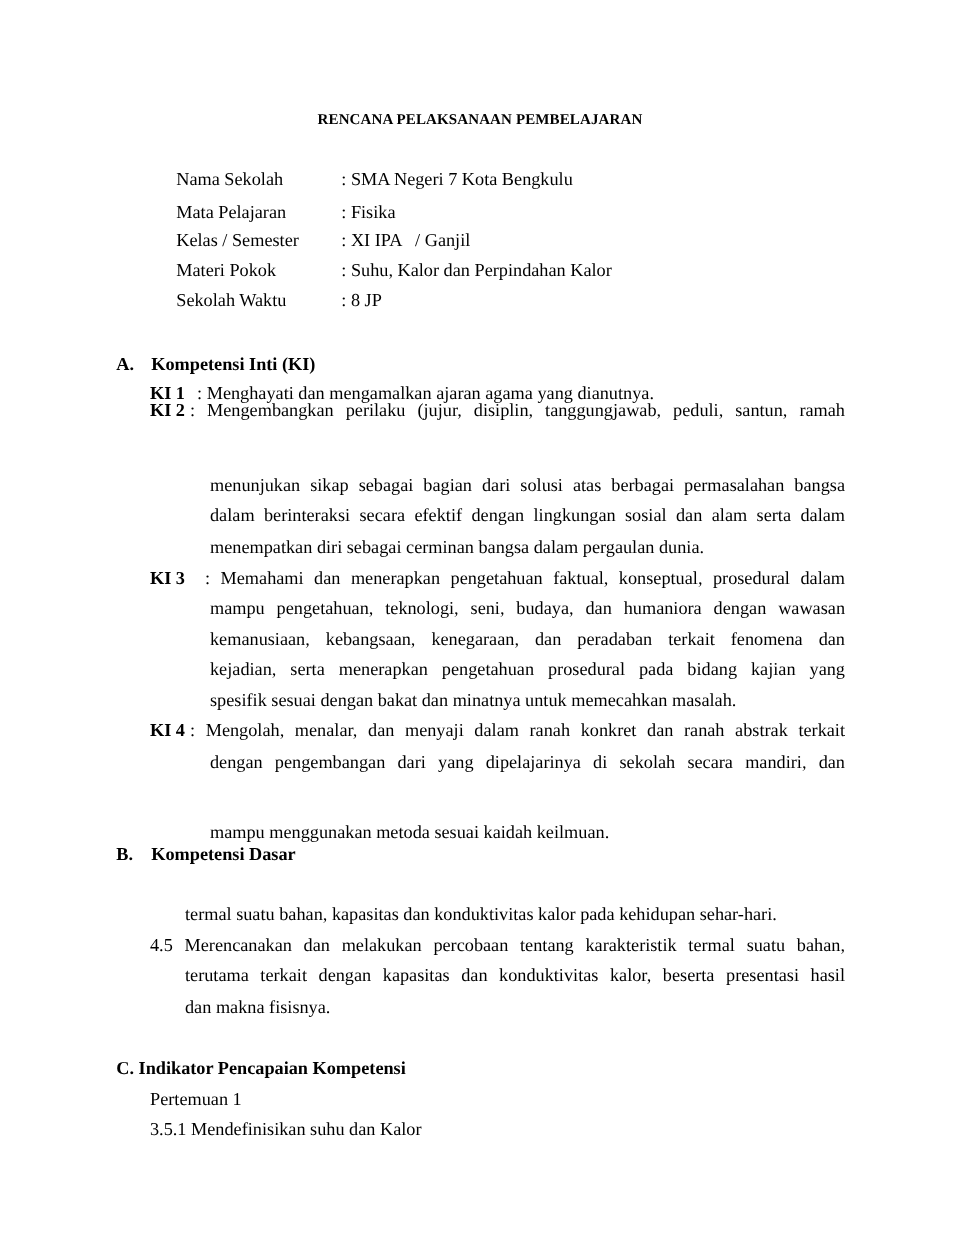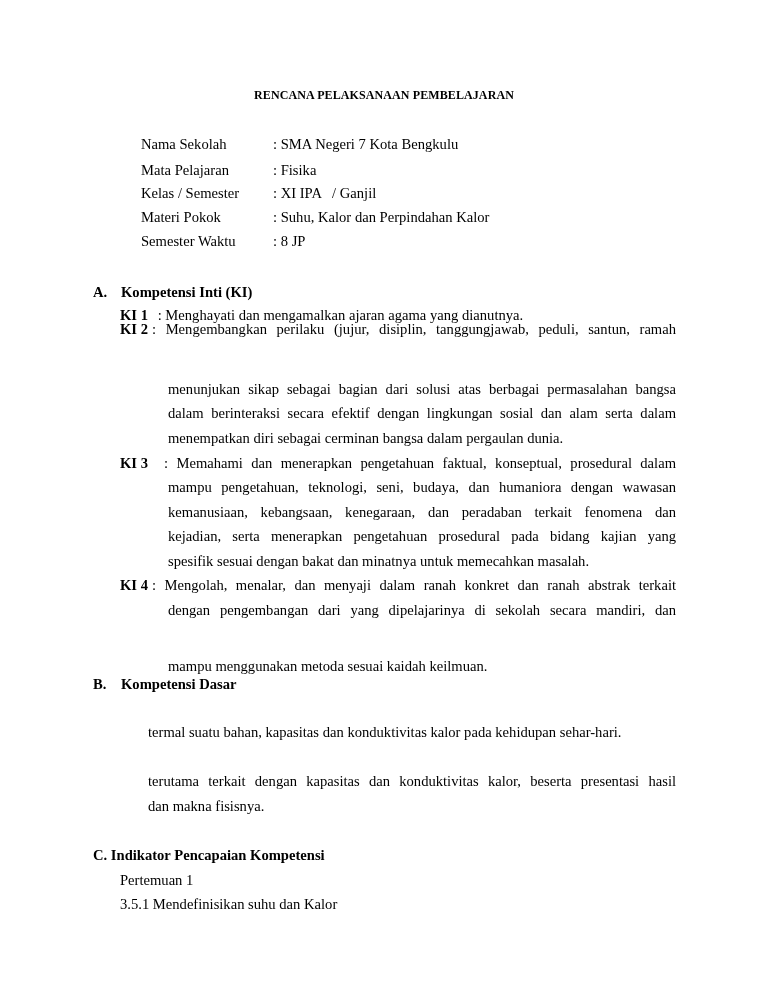--- a/index.html
+++ b/index.html
@@ -105,21 +105,21 @@
   </div>
   <div class="info-row" style="top:183px;">
     <span class="info-label">Kelas / Semester</span>
     <span class="info-value">: XI IPA   / Ganjil</span>
   </div>
   <div class="info-row" style="top:207px;">
     <span class="info-label">Materi Pokok</span>
     <span class="info-value">: Suhu, Kalor dan Perpindahan Kalor</span>
   </div>
   <div class="info-row" style="top:231px;">
-    <span class="info-label">Semester Waktu</span>
+    <span class="info-label">Sekolah Waktu</span>
     <span class="info-value">: 8 JP</span>
   </div>
 
   <div class="sec-head" style="top:282px; left:93px;">
     <span class="sec-letter">A.</span>
     <span class="sec-title" style="left:28px;">Kompetensi Inti (KI)</span>
   </div>
 
   <div class="ki-line" style="top:305px; left:120px;">
     <span class="ki-label">KI 1</span>
@@ -148,20 +148,21 @@
     <span class="just" style="flex:1; margin-left:4px;">: Mengolah,  menalar, dan menyaji dalam ranah konkret dan ranah abstrak  terkait</span>
   </div>
   <div class="ki-line just" style="top:600px; left:168px; width:508px;">dengan pengembangan dari yang dipelajarinya di sekolah secara mandiri, dan</div>
   <div class="ki-line" style="top:624px; left:168px;margin-top:32px;">mampu menggunakan metoda sesuai kaidah keilmuan.</div>
 
   <div class="sec-head" style="top:674px; left:93px;">
     <span class="sec-letter">B.</span>
     <span class="sec-title" style="left:28px;">Kompetensi Dasar</span>
   </div>
   <div class="plain" style="top:722px; left:148px;">termal suatu bahan, kapasitas dan konduktivitas kalor pada kehidupan sehar-hari.</div>
+  <div class="plain just" style="top:747px; left:120px; width:556px;">4.5 Merencanakan dan melakukan percobaan tentang karakteristik termal suatu bahan,</div>
   <div class="plain just" style="top:771px; left:148px; width:528px;">terutama terkait dengan kapasitas dan konduktivitas kalor, beserta presentasi hasil</div>
   <div class="plain" style="top:796px; left:148px;">dan makna fisisnya.</div>
 
   <div class="sec-head" style="top:845px; left:93px;">C. Indikator Pencapaian Kompetensi</div>
   <div class="plain" style="top:870px; left:120px;">Pertemuan 1</div>
   <div class="plain" style="top:894px; left:120px;">3.5.1 Mendefinisikan suhu dan Kalor</div>
 
 </div>
 
 </body></html>

